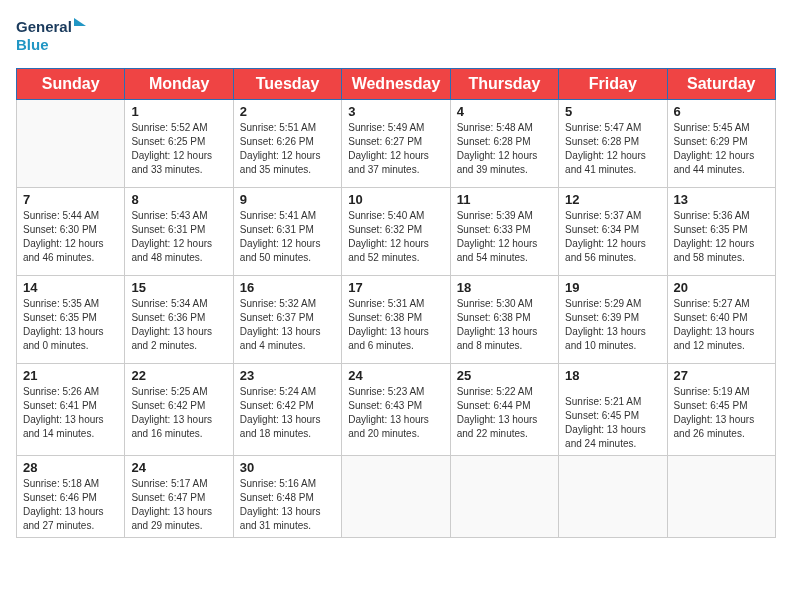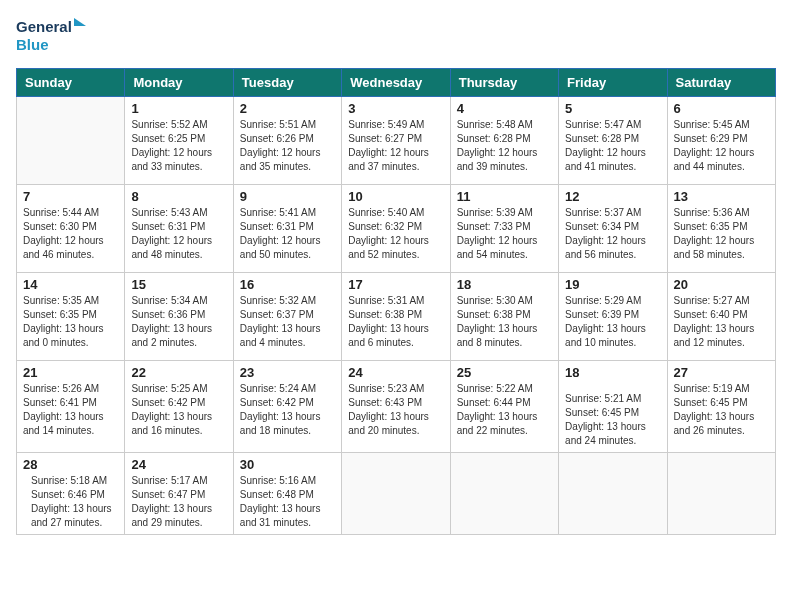--- a/index.html
+++ b/index.html
@@ -33,25 +33,25 @@
     .calendar-subtitle {
       font-size: 14px;
       color: #444;
     }
     table {
       width: 100%;
       border-collapse: collapse;
       table-layout: fixed;
     }
     thead tr th {
-      background-color: #0f766e;
+      background-color: #ef4444;
       color: #fff;
-      text-align: left;
+      text-align: center;
       padding: 6px 8px;
-      font-size: 13px;
+      font-size: 16px;
       font-weight: bold;
       border: 1px solid #2a6db5;
     }
     tbody tr td {
       border: 1px solid #ccc;
       vertical-align: top;
       padding: 4px 6px;
       font-size: 10.5px;
       color: #222;
       height: 88px;
@@ -174,21 +174,21 @@
         <td>
           <div class="day-number">10</div>
           <div class="day-info" style="white-space: pre-line;">Sunrise: 5:40 AM
 Sunset: 6:32 PM
 Daylight: 12 hours
 and 52 minutes.</div>
         </td>
         <td>
           <div class="day-number">11</div>
           <div class="day-info" style="white-space: pre-line;">Sunrise: 5:39 AM
-Sunset: 7:33 PM
+Sunset: 6:33 PM
 Daylight: 12 hours
 and 54 minutes.</div>
         </td>
         <td>
           <div class="day-number">12</div>
           <div class="day-info" style="white-space: pre-line;">Sunrise: 5:37 AM
 Sunset: 6:34 PM
 Daylight: 12 hours
 and 56 minutes.</div>
         </td>
@@ -298,21 +298,21 @@
           <div class="day-number">27</div>
           <div class="day-info" style="white-space: pre-line;">Sunrise: 5:19 AM
 Sunset: 6:45 PM
 Daylight: 13 hours
 and 26 minutes.</div>
         </td>
       </tr>
       <tr>
         <td>
           <div class="day-number">28</div>
-          <div class="day-info" style="white-space: pre-line; margin-left: 8px;">Sunrise: 5:18 AM
+          <div class="day-info" style="white-space: pre-line;">Sunrise: 5:18 AM
 Sunset: 6:46 PM
 Daylight: 13 hours
 and 27 minutes.</div>
         </td>
         <td>
           <div class="day-number">24</div>
           <div class="day-info" style="white-space: pre-line;">Sunrise: 5:17 AM
 Sunset: 6:47 PM
 Daylight: 13 hours
 and 29 minutes.</div>

